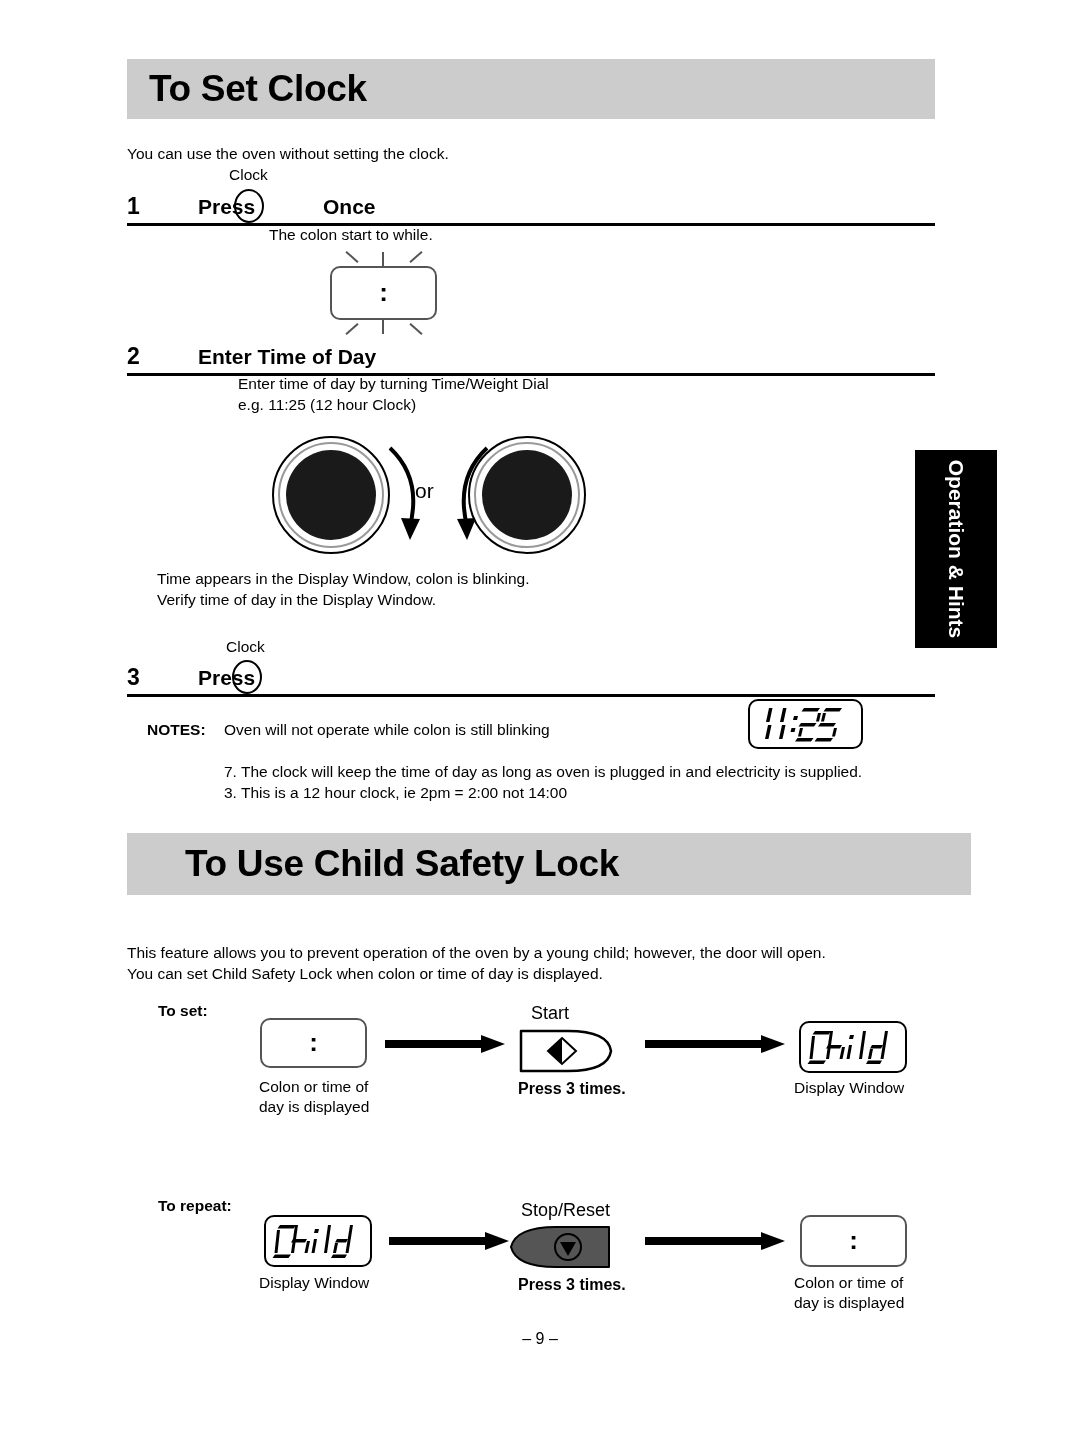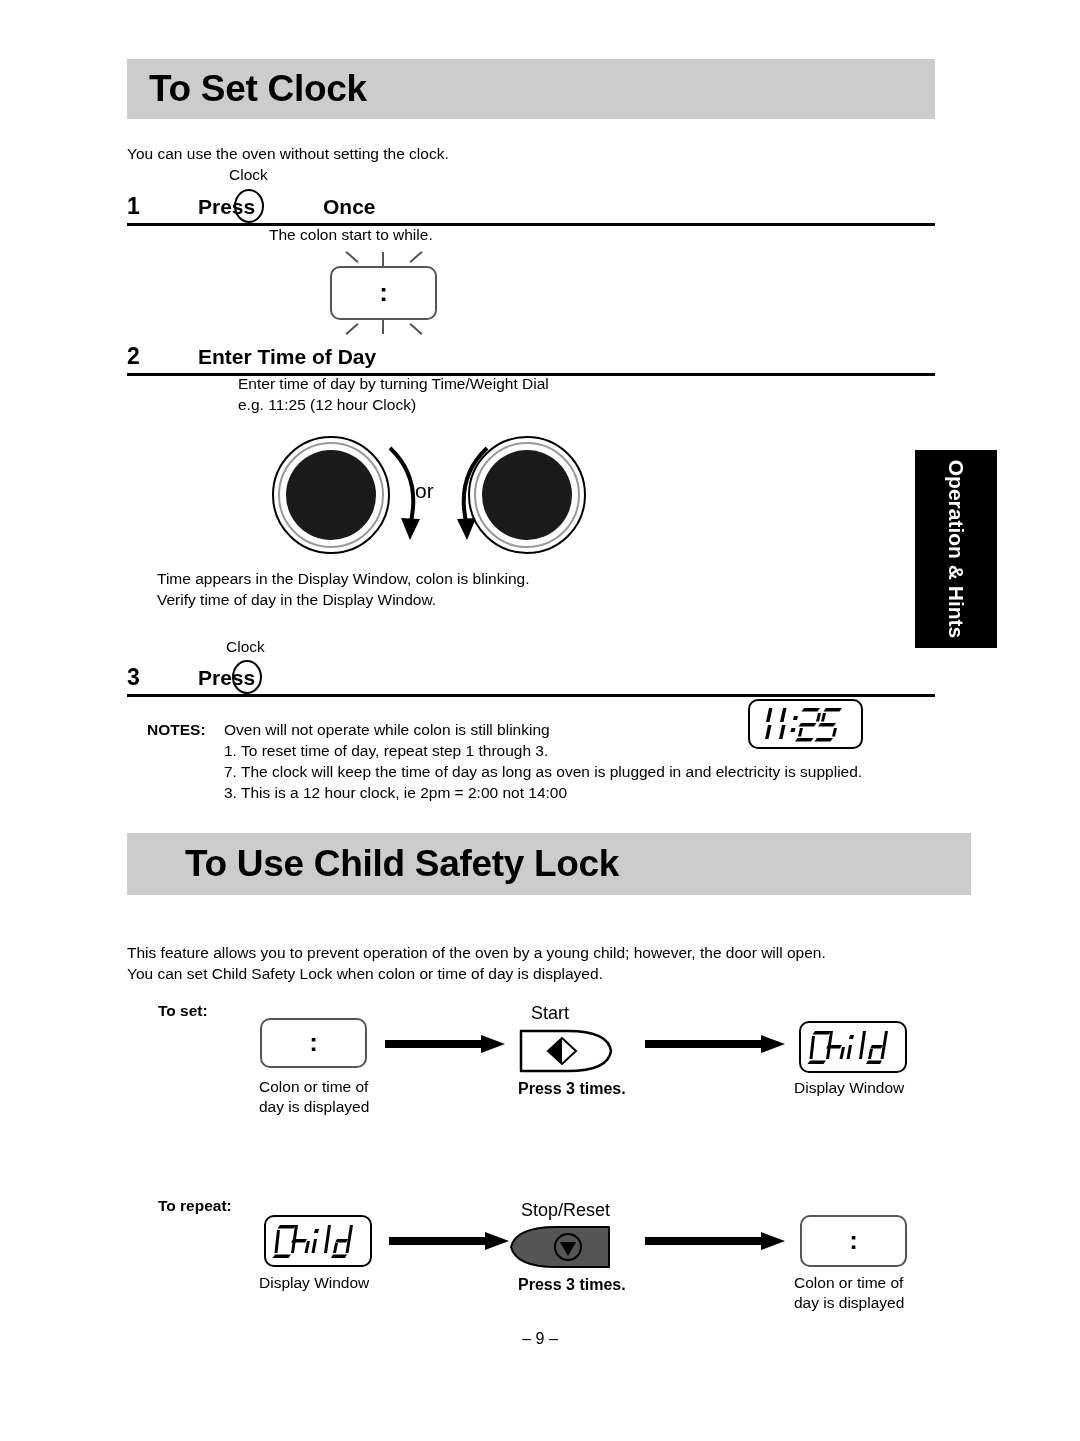--- a/index.html
+++ b/index.html
@@ -257,21 +257,20 @@
 
   <div class="step" style="top:652px;">
     <span class="step-num">3</span>
     <span class="step-word" style="left:33px;">Press</span>
   </div>
 
 
   <div class="txt b" style="left:147px; top:719px;">NOTES:</div>
   <div class="txt" style="left:224px; top:719px;">Oven will not operate while colon is still blinking</div>
 
-  <div class="txt" style="left:224px; top:740px;">1. To reset time of day, repeat step 1 through 3.</div>
   <div class="txt" style="left:224px; top:761px;">7. The clock will keep the time of day as long as oven is plugged in and electricity is supplied.</div>
   <div class="txt" style="left:224px; top:782px;">3. This is a 12 hour clock, ie 2pm = 2:00 not 14:00</div>
 
   <div class="lcd dark" style="left:748px; top:699px; width:115px; height:50px;">
     <div class="seg">
       <svg width="98" height="38" viewBox="0 0 196 76" aria-hidden="true">
         <g fill="#000">
 
           <polygon points="24,6 31,6 25,34 18,34"></polygon>
           <polygon points="22,40 29,40 23,68 16,68"></polygon>

